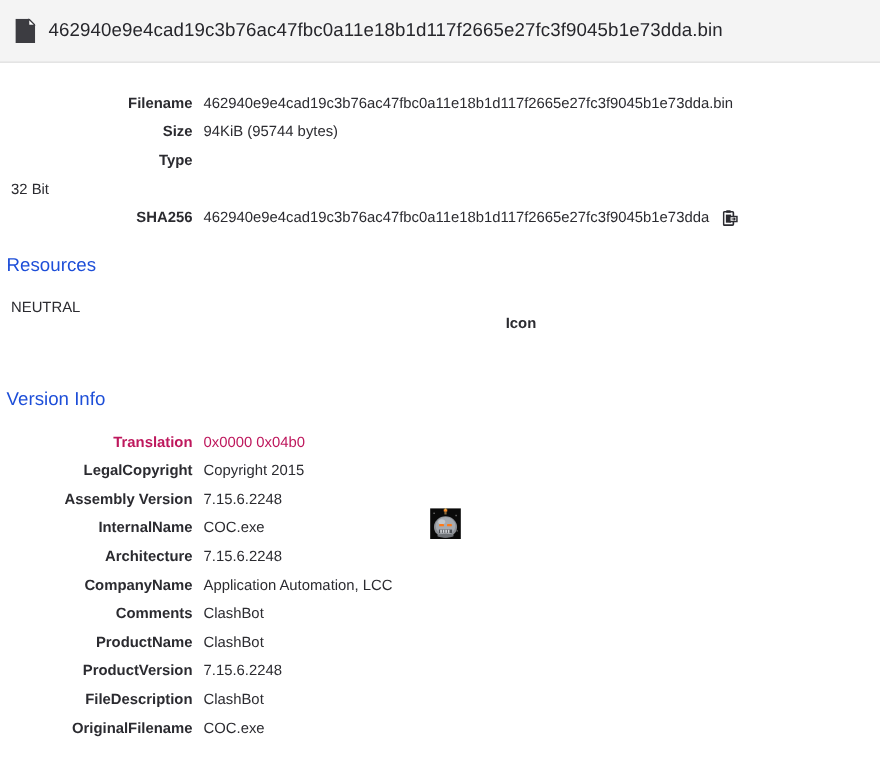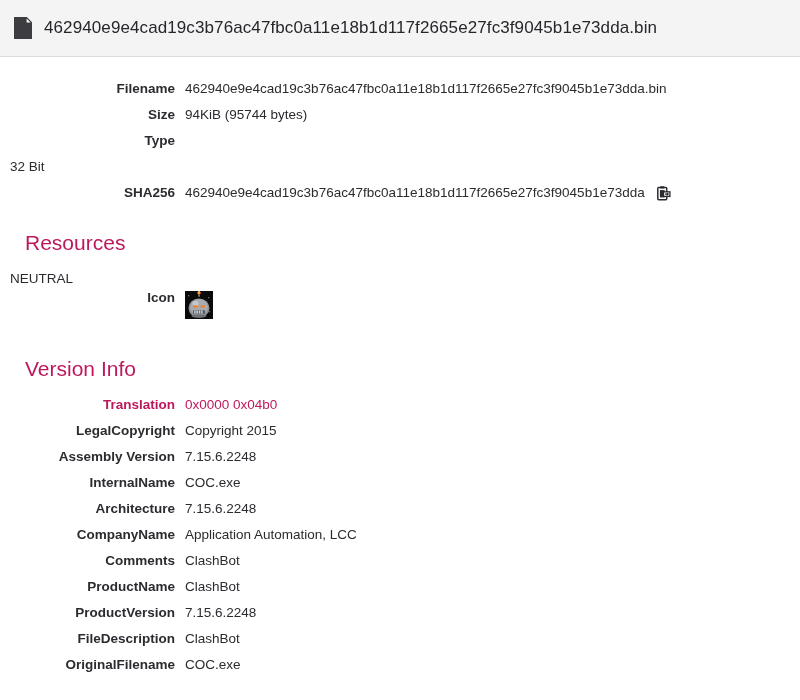--- a/index.html
+++ b/index.html
@@ -43,33 +43,33 @@
 
   
   .content {
     padding: 0;
   }
 
   .section {
     margin: 0;
   }
   .section-title {
-    font-size: 21px;
+    font-size: 17px;
     font-weight: 400;
-    color: #be185d;
-    padding-left: 25px;
+    color: #1d4ed8;
+    padding-left: 6px;
   }
 
   
   .rows {
     display: block;
   }
   .row {
     display: flex;
-    align-items: center;
+    align-items: flex-end;
     height: 26px;
   }
   .row-label {
     width: 175px;
     flex: 0 0 175px;
     text-align: right;
     font-size: 13.5px;
     font-weight: bold;
     color: #2b2b30;
     white-space: nowrap;
@@ -101,21 +101,22 @@
   }
 
   
   .gap-top      { height: 18px; }
   .gap-sections { height: 26px; }
   .gap-heading  { height: 10px; }
 
   
   .row.icon-row {
     height: 40px;
-    align-items: flex-start;
+    align-items: center;
+    flex-direction: column;
   }
   .row.icon-row .row-label {
     position: relative;
     top: -1px;
   }
   .res-icon {
     width: 28px;
     height: 28px;
     display: block;
     image-rendering: pixelated;

